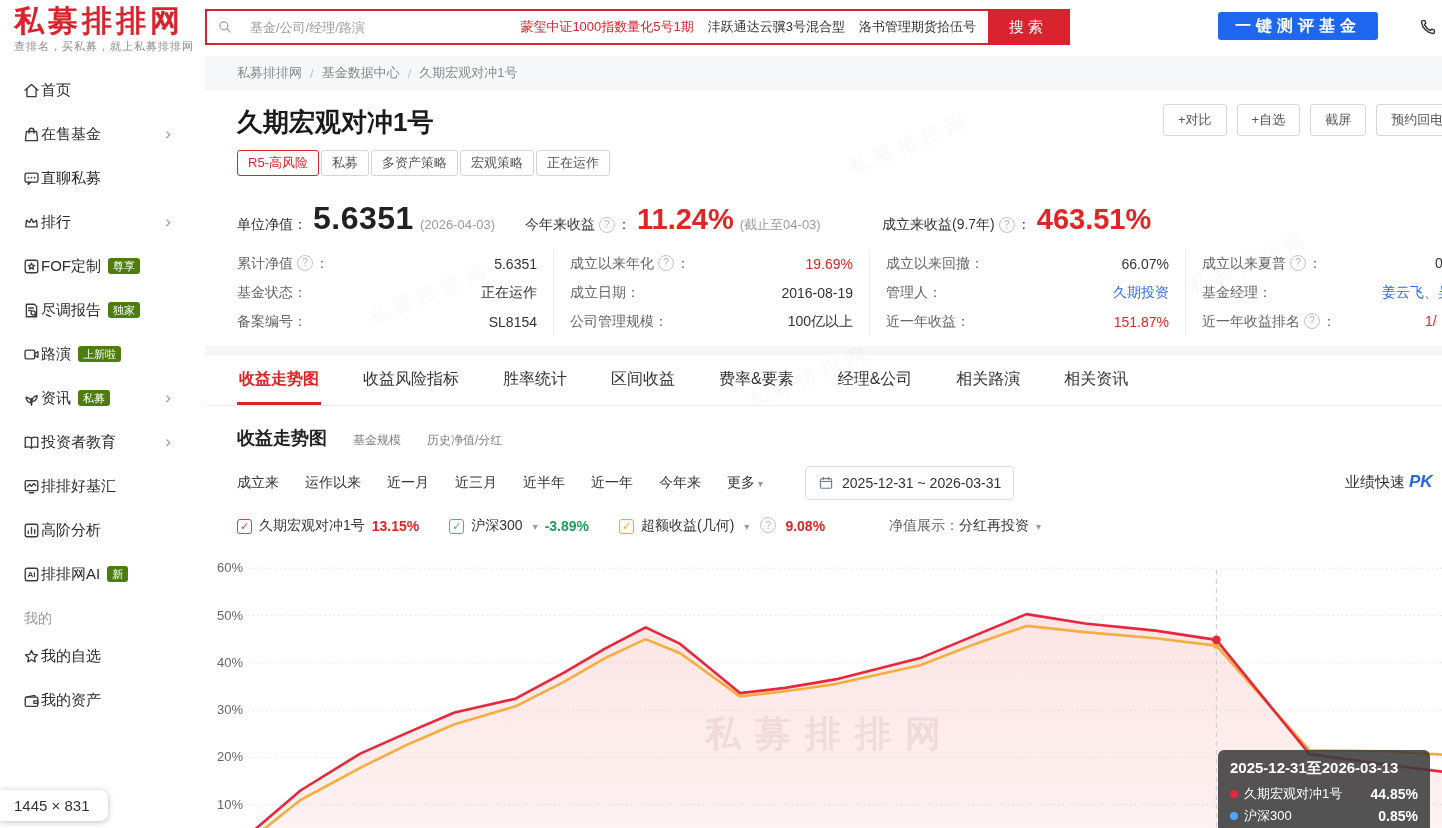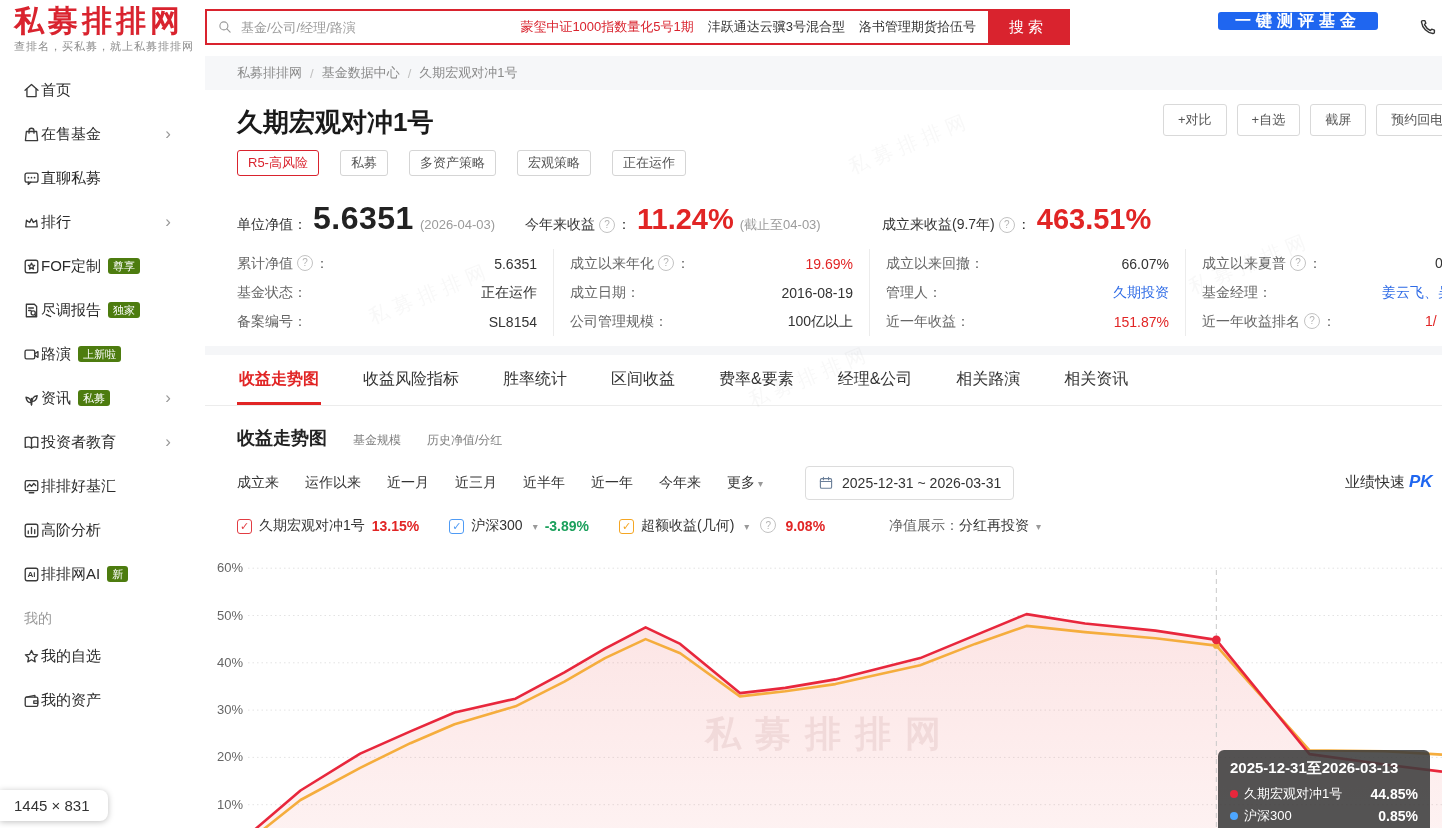--- a/index.html
+++ b/index.html
@@ -8,47 +8,47 @@
   
   .header{position:absolute;left:0;top:0;width:1442px;height:56px;background:#fff;z-index:20;}
   .logo{position:absolute;left:14px;top:4px;}
   .logo-title{font-size:30px;font-weight:bold;color:#D9232E;letter-spacing:4px;line-height:34px;}
   .logo-tag{font-size:11px;color:#8c8c8c;margin-top:1px;letter-spacing:1px;}
   .search-box{position:absolute;left:205px;top:9px;width:865px;height:36px;border:2px solid #D9232E;
       box-sizing:border-box;display:flex;align-items:center;background:#fff;}
   .search-left{display:flex;align-items:center;flex:1;padding-left:10px;min-width:0;}
   .search-glyph{color:#999;width:16px;height:16px;margin-right:6px;flex:none;}
   .search-input{border:none;outline:none;flex:1;font-size:13px;color:#333;min-width:40px;
-      font-family:inherit;background:transparent;}
+      font-family:inherit;background:transparent;margin-left:9px;}
   .search-input::placeholder{color:#9b9b9b;}
   .hotwords{display:flex;align-items:center;gap:14px;padding-right:12px;font-size:13px;color:#333;white-space:nowrap;}
   .hotwords .hot-red{color:#D9232E;}
   .search-btn{width:80px;height:32px;background:#D9232E;color:#fff;font-size:15px;letter-spacing:4px;
       display:flex;align-items:center;justify-content:center;cursor:pointer;flex:none;}
-  .cta-btn{position:absolute;left:1218px;top:12px;height:18px;padding:0 17px;background:#1F66F0;color:#fff;
+  .cta-btn{position:absolute;left:1218px;top:12px;height:28px;padding:0 17px;background:#1F66F0;color:#fff;
       font-size:16px;font-weight:bold;letter-spacing:5px;display:flex;align-items:center;border-radius:3px;cursor:pointer;}
   .phone{position:absolute;left:1418px;top:17px;width:20px;height:20px;color:#333;}
   .icn{width:100%;height:100%;display:block;}
   
   .sidebar{position:absolute;left:0;top:56px;width:205px;bottom:0;background:#fff;padding-top:12px;box-sizing:border-box;}
   .s-item{display:flex;align-items:center;height:44px;padding:0 14px 0 22px;cursor:pointer;position:relative;}
   .s-icn{width:19px;height:19px;color:#3a3a3a;flex:none;}
   .s-lbl{font-size:15px;color:#2b2b2b;white-space:nowrap;}
   .s-badge{font-size:11px;color:#fff;border-radius:3px;padding:2px 5px;margin-left:7px;white-space:nowrap;line-height:12px;}
   .b-red{background:#4d7c0f;}
   .b-orange{background:#DD9B48;}
   .s-chev{position:absolute;right:34px;color:#9a9a9a;font-size:17px;}
   .s-section{font-size:14px;color:#999;padding:14px 0 6px 24px;}
   
   .main{position:absolute;left:205px;top:56px;width:1237px;height:772px;overflow:hidden;background:#fff;}
   .crumb-bar{height:34px;background:#f6f7f9;display:flex;align-items:center;padding-left:32px;font-size:13px;color:#8a8a8a;}
   .crumb-sep{color:#c0c0c0;margin:0 8px;}
   .content-card{position:relative;background:#fff;padding:16px 0 10px 32px;}
   .fund-title{font-size:26px;font-weight:bold;color:#1a1a1a;line-height:32px;}
-  .tag-row{display:flex;gap:21px;margin-top:12px;}
+  .tag-row{display:flex;gap:2px;margin-top:12px;}
   .tag{font-size:13px;padding:3px 10px;border:1px solid #d5d5d5;border-radius:3px;color:#555;background:#fff;white-space:nowrap;}
   .tag.red{color:#D9232E;border-color:#D9232E;}
   .actions{position:absolute;left:958px;top:14px;display:flex;gap:10px;}
   .act-btn{border:1px solid #d9d9d9;border-radius:3px;font-size:13px;color:#555;padding:6px 14px;background:#fff;
       white-space:nowrap;cursor:pointer;}
   .metrics{display:flex;align-items:baseline;margin-top:24px;}
   .metric{display:flex;align-items:baseline;white-space:nowrap;}
   .metric.m1{width:288px;}
   .metric.m2{width:357px;}
   .m-label{font-size:14px;color:#333;}

